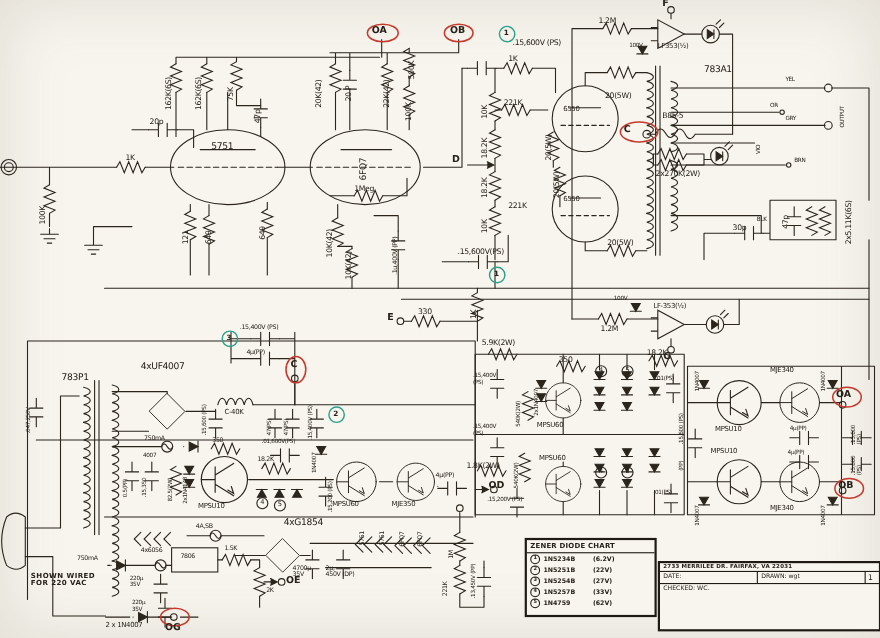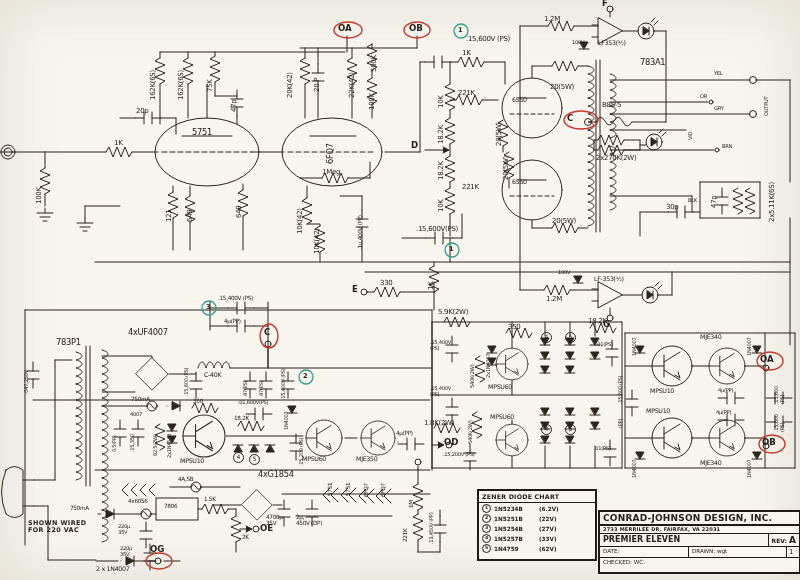--- a/index.html
+++ b/index.html
@@ -504,21 +504,21 @@
 <span class="lab note" style="left:28px;top:520px">SHOWN WIRED
 FOR 220 VAC</span>
 <span class="lab s55" style="left:164px;top:503px">7806</span>
 <span class="lab s55" style="left:204px;top:496px">1.5K</span>
 <span class="lab s55" style="left:242px;top:534px">2K</span>
 <span class="lab s5" style="left:118px;top:524px">220μ
 35V</span>
 <span class="lab s5" style="left:120px;top:546px">220μ
 35V</span>
 <span class="lab term" style="left:260px;top:524px">OE</span>
-<span class="lab term" style="left:150px;top:545px">OG</span>
+<span class="lab term" style="left:150px;top:567px">OG</span>
 <span class="lab s6" style="left:96px;top:566px">2 x 1N4007</span>
 <span class="lab s55" style="left:266px;top:514px">4700μ
 35V</span>
 <span class="lab s55" style="left:296px;top:514px">2μ,
 450V (DP)</span>
 <span class="lab vlab s55" style="left:327px;top:496px">5751</span>
 <span class="lab vlab s55" style="left:345px;top:496px">5751</span>
 <span class="lab vlab s55" style="left:363px;top:497px">6FQ7</span>
 <span class="lab vlab s55" style="left:380px;top:497px">6FQ7</span>
 <span class="lab vlab s55" style="left:408px;top:508px">1M</span>
@@ -548,29 +548,21 @@
     <span>(33V)</span>
   </div>
   <div class="zc-row">
     <span class="zc-ref">5</span>
     <span class="zc-part">1N4759</span>
     <span>(62V)</span>
   </div>
 </div>
 
 <div class="tb">
-  <div class="tb-co">CONRAD-JOHNSON DESIGN, INC.</div>
   <div class="tb-ad">2733 MERRILEE DR. FAIRFAX, VA 22031</div>
-  <div class="tb-md">
-    <div class="m">PREMIER ELEVEN</div>
-    <div class="r">
-      <span>REV:</span>
-      <span class="rv">A</span>
-    </div>
-  </div>
   <div class="tb-dd">
     <div class="c1">DATE:</div>
     <div class="c2">
       <span>DRAWN:</span>
       <span>wgt</span>
     </div>
     <div class="c3">1</div>
   </div>
   <div class="tb-ck">
     <span>CHECKED:</span>

